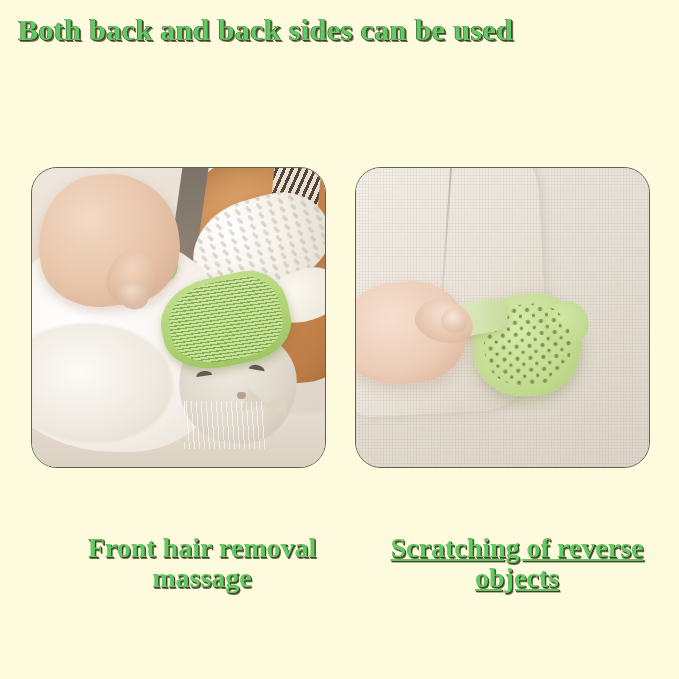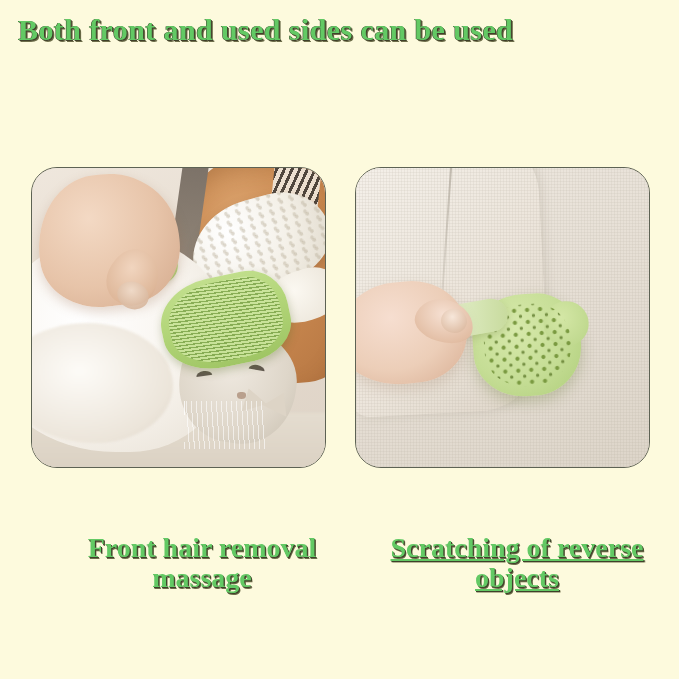--- a/index.html
+++ b/index.html
@@ -440,21 +440,21 @@
        1.5px 1.5px 0 #6d6d49;
   }
   .caption.left  { left: 45px;  width: 290px; }
   .caption.right { left: 355px; width: 300px; text-decoration: underline; }
 </style>
 </head>
 <body>
 
 <div id="page">
 
-  <div class="headline">Both front and used sides can be used</div>
+  <div class="headline">Both back and back sides can be used</div>
 
   <div class="panels">
 
     <div class="photo-panel left">
       <div class="scene">
         <div class="l-bg"></div>
         <div class="l-cushion"></div>
         <div class="l-gap"></div>
         <div class="l-stripes"></div>
         <div class="l-mitt"></div>

